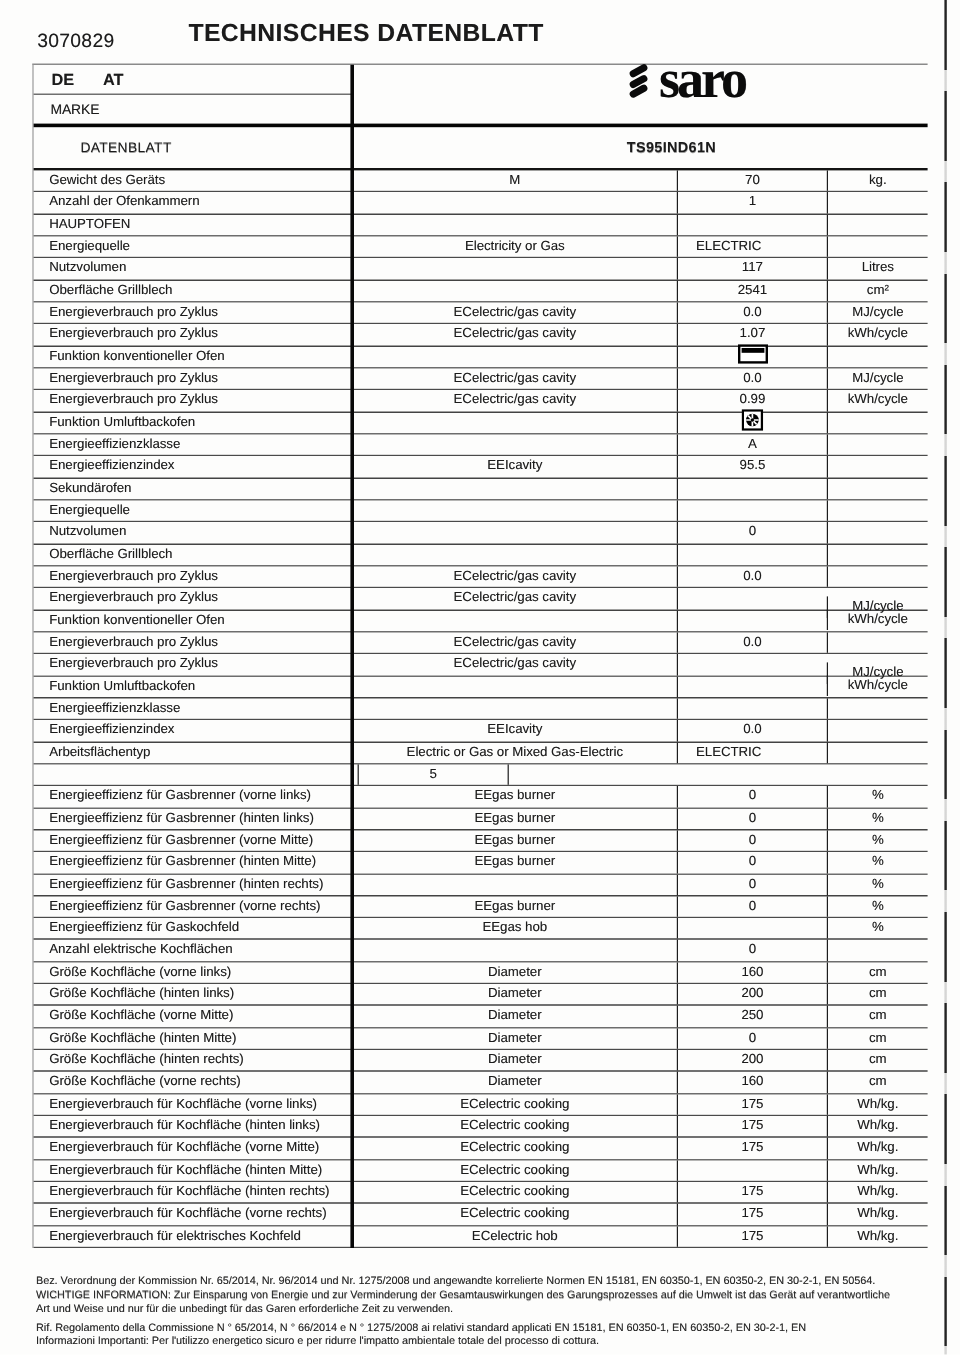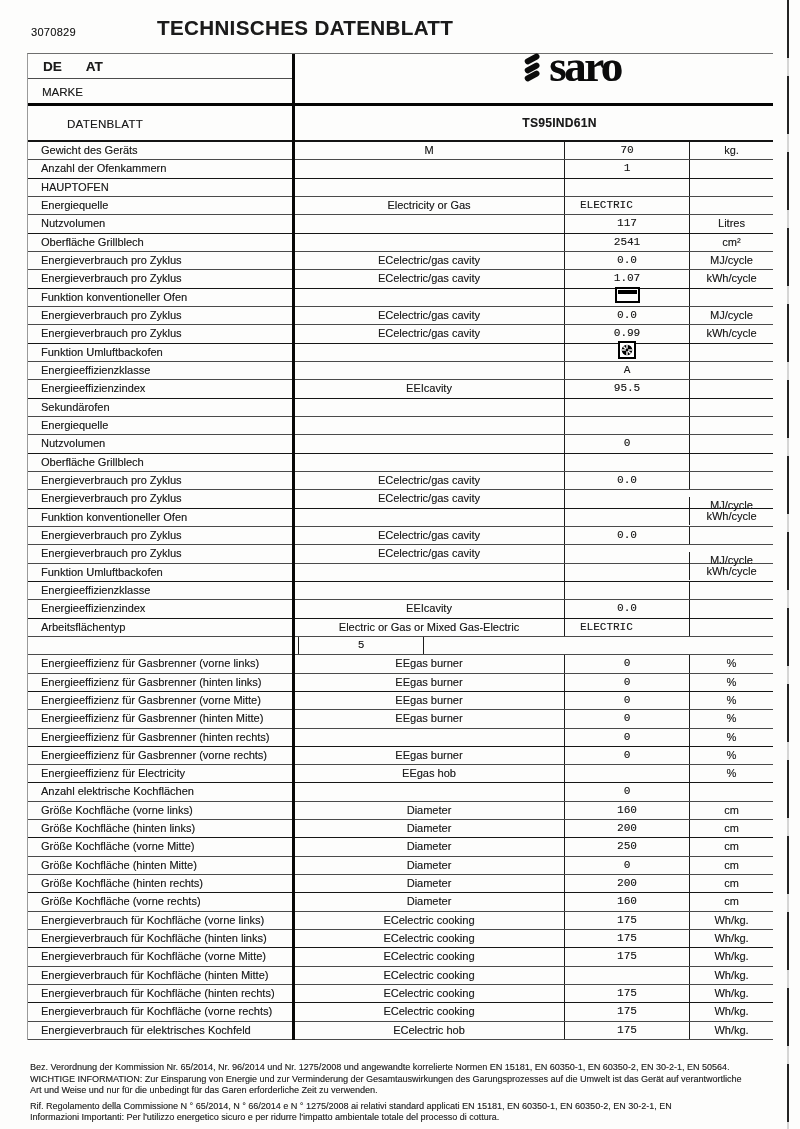--- a/index.html
+++ b/index.html
@@ -1,21 +1,21 @@
 <!DOCTYPE html>
 <html><head>
 <meta charset="utf-8">
 <style>
   html,body{margin:0;padding:0;background:#ffffff;}
   .sheet{
     position:relative;width:800px;height:1129px;background:#fdfdfc;overflow:hidden;
     font-family:"Liberation Sans",sans-serif;color:#1b1b1b;
     text-shadow:0.2px 0.2px 0.35px rgba(40,40,40,0.45);
   }
-  .doc-number{position:absolute;left:31px;top:26px;font-size:11px;letter-spacing:0.3px;}
+  .doc-number{position:absolute;left:31px;top:26px;font-size:16px;letter-spacing:0.3px;}
   .page-title{position:absolute;left:157px;top:16px;font-size:20.5px;font-weight:bold;letter-spacing:0.4px;}
 
   .dtable{position:absolute;left:27px;top:53px;width:745px;border-top:1.5px solid #6e6e6e;border-left:1px solid #9a9a9a;}
   .vdiv.main{position:absolute;left:264px;top:0;width:3px;height:100%;background:#070707;z-index:3;}
 
   .hdr{position:relative;height:86px;}
   .hdr::after{content:"";position:absolute;left:0;right:0;top:49px;height:3px;background:#040404;z-index:2;}
   .hdr-left{position:absolute;left:0;top:0;width:266px;height:86px;}
   .hrow{box-sizing:border-box;}
   .r-deat{height:25px;line-height:26px;padding-left:15px;font-weight:bold;font-size:13.5px;border-bottom:1px solid #4c4c4c;}
@@ -32,21 +32,21 @@
 
   .tbody{border-top:2px solid #141414;}
   .brow{display:flex;height:18.34px;box-sizing:border-box;border-bottom:1px solid #4a4a4a;font-size:11px;line-height:17.5px;white-space:nowrap;}
   .brow:nth-child(2),.brow:nth-child(5),.brow:nth-child(8),.brow:nth-child(11),
   .brow:nth-child(14),.brow:nth-child(17),.brow:nth-child(20),.brow:nth-child(24),
   .brow:nth-child(26),.brow:nth-child(30),.brow:nth-child(33),.brow:nth-child(35),
   .brow:nth-child(38),.brow:nth-child(41),.brow:nth-child(44),.brow:nth-child(47),
   .brow:nth-child(50){border-bottom:1.6px solid #161616;}
   .c1{width:266px;box-sizing:border-box;padding-left:13px;overflow:hidden;}
   .c2{width:270px;box-sizing:border-box;text-align:center;overflow:hidden;}
-  .c3{width:125px;box-sizing:border-box;text-align:center;border-left:1.5px solid #1d1d1d;position:relative;font-family:Liberation Mono, monospace;}
+  .c3{width:125px;box-sizing:border-box;text-align:center;border-left:1.5px solid #1d1d1d;position:relative;}
   .c3.vleft{text-align:left;padding-left:15px;}
   .c4{flex:1;box-sizing:border-box;text-align:center;border-left:1.5px solid #1d1d1d;}
   .brow:nth-child(20) .c4,.brow:nth-child(23) .c4{transform:translateY(7px);}
   .brow:nth-child(21) .c4,.brow:nth-child(24) .c4{transform:translateY(-1px);}
 
   .icon-conv{display:inline-block;width:21px;height:12px;border:2px solid #000;position:relative;vertical-align:middle;margin-top:-3px;background:#fff;}
   .icon-conv::after{content:"";position:absolute;left:1px;right:1px;top:1px;height:4px;background:#000;}
   .icon-fan{display:inline-block;vertical-align:middle;margin-top:-3px;line-height:0;}
 
   .footer{position:absolute;left:30px;top:1062px;width:760px;font-size:9px;line-height:11.6px;color:#262626;}
@@ -292,21 +292,21 @@
           <div class="c3">0</div>
           <div class="c4">%</div>
         </div>
         <div class="brow">
           <div class="c1">Energieeffizienz für Gasbrenner (vorne rechts)</div>
           <div class="c2">EEgas burner</div>
           <div class="c3">0</div>
           <div class="c4">%</div>
         </div>
         <div class="brow">
-          <div class="c1">Energieeffizienz für Electricity</div>
+          <div class="c1">Energieeffizienz für Gaskochfeld</div>
           <div class="c2">EEgas hob</div>
           <div class="c3"></div>
           <div class="c4">%</div>
         </div>
         <div class="brow">
           <div class="c1">Anzahl elektrische Kochflächen</div>
           <div class="c2"></div>
           <div class="c3">0</div>
           <div class="c4"></div>
         </div>

